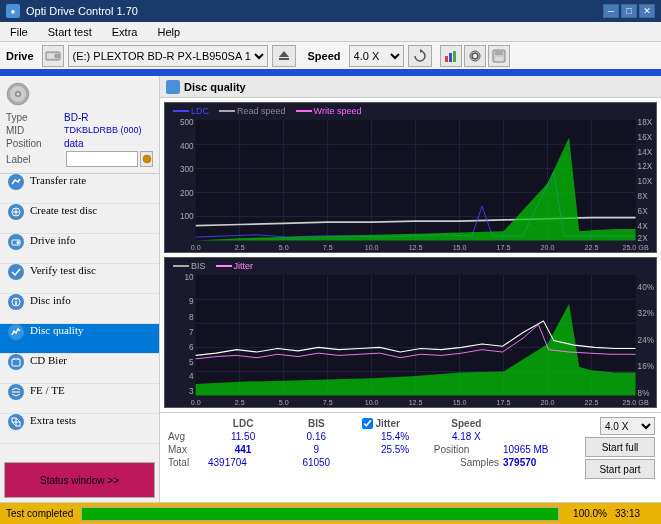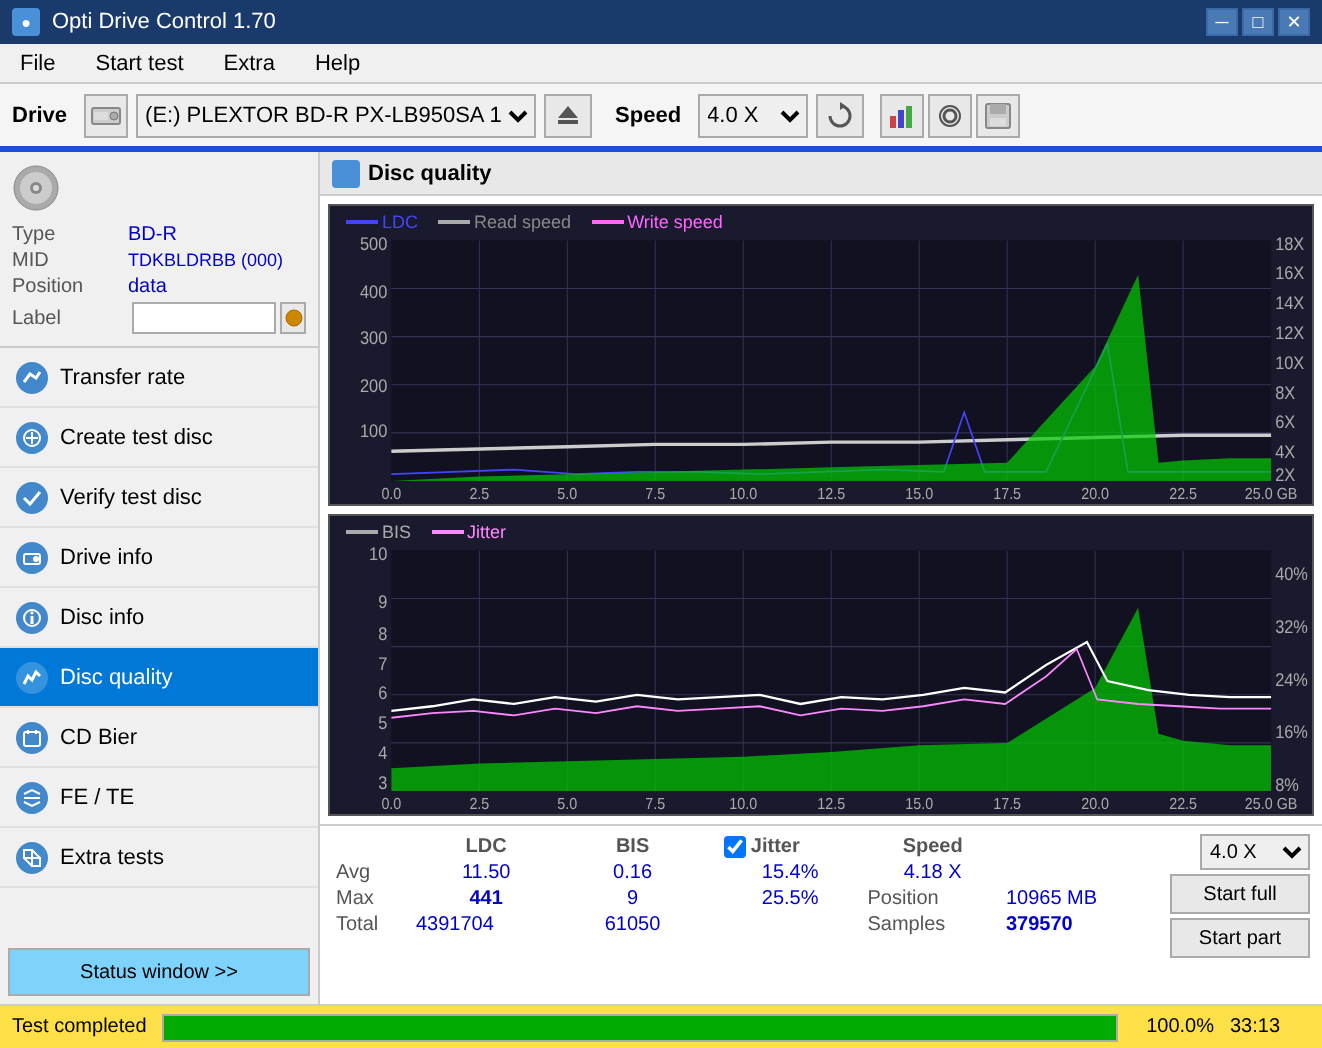--- a/index.html
+++ b/index.html
@@ -10,21 +10,21 @@
     .title-bar-left { display: flex; align-items: center; gap: 6px; }
     .title-bar-icon { width: 14px; height: 14px; background: #4a90d9; border-radius: 2px; display: flex; align-items: center; justify-content: center; font-size: 8px; color: white; }
     .title-bar-buttons { display: flex; gap: 2px; }
     .tb-btn { width: 16px; height: 14px; background: #4a7ab5; border: 1px solid #3a6aa5; color: white; font-size: 9px; display: flex; align-items: center; justify-content: center; cursor: pointer; }
 
     
     .menu-bar { background: #f0f0f0; height: 20px; display: flex; align-items: center; padding: 0 4px; border-bottom: 1px solid #ccc; gap: 8px; }
     .menu-item { padding: 2px 6px; font-size: 11px; cursor: pointer; }
 
     
-    .toolbar { background: #f5f5f5; height: 34px; display: flex; align-items: center; padding: 0 6px; border-bottom: 3px solid #1d4ed8; gap: 4px; }
+    .toolbar { background: #f5f5f5; height: 34px; display: flex; align-items: center; padding: 0 6px; border-bottom: 7px solid #1d4ed8; gap: 4px; }
     .toolbar-label { font-size: 11px; font-weight: bold; margin-right: 4px; }
     .drive-select { height: 22px; width: 200px; font-size: 11px; border: 1px solid #aaa; }
     .toolbar-btn { width: 24px; height: 22px; background: #e8e8e8; border: 1px solid #aaa; cursor: pointer; display: flex; align-items: center; justify-content: center; font-size: 11px; }
     .speed-label { font-size: 11px; font-weight: bold; margin-left: 8px; margin-right: 4px; }
     .speed-select { height: 22px; width: 55px; font-size: 11px; border: 1px solid #aaa; }
 
     
     .main { display: flex; height: calc(524px - 22px - 20px - 34px - 22px); }
 
     
@@ -33,43 +33,43 @@
     .disc-info-header { display: flex; align-items: center; gap: 4px; margin-bottom: 6px; }
     .disc-icon { width: 24px; height: 24px; }
     .disc-row { display: flex; margin-bottom: 2px; font-size: 10px; }
     .disc-key { color: #555; width: 58px; flex-shrink: 0; }
     .disc-val { color: #0000cc; font-size: 10px; }
     .label-row { display: flex; align-items: center; margin-top: 2px; font-size: 10px; }
     .label-input { width: 72px; height: 16px; border: 1px solid #aaa; font-size: 10px; margin-left: 2px; }
     .label-btn { width: 16px; height: 16px; margin-left: 2px; background: #e8e8e8; border: 1px solid #aaa; cursor: pointer; display: flex; align-items: center; justify-content: center; font-size: 9px; }
 
     .nav-items { flex: 1; }
-    .nav-item { height: 30px; display: flex; align-items: center; padding: 0 8px; gap: 6px; font-size: 11px; cursor: pointer; border-bottom: 1px solid #e0e0e0; }
+    .nav-item { height: 30px; display: flex; padding: 0 8px; gap: 6px; font-size: 11px; cursor: pointer; border-bottom: 1px solid #e0e0e0; font-family: Liberation Serif, serif; }
     .nav-item.active { background: #0078d7; color: white; }
     .nav-icon { width: 16px; height: 16px; border-radius: 50%; display: flex; align-items: center; justify-content: center; font-size: 9px; flex-shrink: 0; }
 
-    .status-btn { height: 24px; background: #7dd3fc; border: 1px solid #aaa; margin: 4px; font-size: 10px; cursor: pointer; display: flex; align-items: center; justify-content: center; gap: 4px; }
+    .status-btn { height: 36px; background: #be185d; border: 1px solid #aaa; margin: 4px; font-size: 10px; cursor: pointer; display: flex; align-items: center; justify-content: center; gap: 4px; }
 
     
     .content { flex: 1; display: flex; flex-direction: column; background: #ffffff; }
     .content-header { background: #e8e8e8; height: 22px; display: flex; align-items: center; padding: 0 6px; gap: 4px; border-bottom: 1px solid #ccc; }
     .content-icon { width: 14px; height: 14px; background: #4a90d9; border-radius: 2px; }
     .content-title { font-size: 11px; font-weight: bold; }
 
     
     .charts { flex: 1; display: flex; flex-direction: column; padding: 4px; gap: 4px; }
     .chart-container { flex: 1; border: 1px solid #ccc; position: relative; background: #1a1a2e; }
 
     
     .bottom-panel { height: 80px; border-top: 1px solid #ccc; padding: 4px 6px; display: flex; flex-direction: column; gap: 3px; }
     .speed-dropdown { height: 18px; width: 50px; font-size: 10px; border: 1px solid #aaa; }
     .action-btn { width: 70px; height: 20px; background: #e8e8e8; border: 1px solid #aaa; font-size: 10px; cursor: pointer; }
 
     
-    .status-bar { height: 22px; background: #fde047; border-top: 1px solid #ccc; display: flex; align-items: center; padding: 0 6px; gap: 8px; font-size: 10px; }
+    .status-bar { height: 22px; background: #eab308; border-top: 1px solid #ccc; display: flex; align-items: center; padding: 0 6px; gap: 8px; font-size: 10px; }
     .progress-container { flex: 1; height: 14px; background: #ddd; border: 1px solid #aaa; }
     .progress-bar { height: 100%; background: #00aa00; }
     .progress-pct { min-width: 40px; text-align: right; }
     .time-elapsed { min-width: 40px; }
 
     
     svg { display: block; }
   </style>
 </head>
 <body>
@@ -199,33 +199,33 @@
               <circle cx="5" cy="5" r="4" fill="none" stroke="white" stroke-width="1"></circle>
               <line x1="5" y1="2" x2="5" y2="8" stroke="white" stroke-width="1"></line>
               <line x1="2" y1="5" x2="8" y2="5" stroke="white" stroke-width="1"></line>
             </svg>
         </div>
         <span>Create test disc</span>
       </div>
       <div class="nav-item">
         <div class="nav-icon" style="background:#4488cc;">
           <svg width="10" height="10" viewBox="0 0 10 10">
-              <polyline points="1,5 4,8 9,2" fill="none" stroke="white" stroke-width="1.5"></polyline>
-            </svg>
-        </div>
-        <span>Verify test disc</span>
-      </div>
-      <div class="nav-item">
-        <div class="nav-icon" style="background:#4488cc;">
-          <svg width="10" height="10" viewBox="0 0 10 10">
               <rect x="1" y="3" width="8" height="5" rx="1" fill="none" stroke="white" stroke-width="1"></rect>
               <circle cx="7" cy="5.5" r="1.5" fill="white"></circle>
             </svg>
         </div>
         <span>Drive info</span>
+      </div>
+      <div class="nav-item">
+        <div class="nav-icon" style="background:#4488cc;">
+          <svg width="10" height="10" viewBox="0 0 10 10">
+              <polyline points="1,5 4,8 9,2" fill="none" stroke="white" stroke-width="1.5"></polyline>
+            </svg>
+        </div>
+        <span>Verify test disc</span>
       </div>
       <div class="nav-item">
         <div class="nav-icon" style="background:#4488cc;">
           <svg width="10" height="10" viewBox="0 0 10 10">
               <circle cx="5" cy="5" r="4" fill="none" stroke="white" stroke-width="1"></circle>
               <line x1="5" y1="4" x2="5" y2="8" stroke="white" stroke-width="1.5"></line>
               <circle cx="5" cy="2.5" r="0.8" fill="white"></circle>
             </svg>
         </div>
         <span>Disc info</span>
@@ -455,21 +455,21 @@
             <td style="color:#555; padding:1px 2px;">Position</td>
             <td style="color:#0000cc; padding:1px 2px;">10965 MB</td>
             <td></td>
           </tr>
           <tr>
             <td style="color:#555; padding:1px 2px;">Total</td>
             <td style="text-align:left; color:#0000cc; padding:1px 6px;">4391704</td>
             <td style="text-align:center; color:#0000cc; padding:1px 6px;">61050</td>
             <td></td>
             <td></td>
-            <td style="color:#555; padding:1px 2px;">Samples</td>
+            <td style="color:#555; padding:1px 2px;text-align:right;">Samples</td>
             <td style="color:#0000cc; padding:1px 2px;font-weight:bold;">379570</td>
             <td></td>
           </tr>
         </tbody>
           </table>
 
         <div style="display:flex; flex-direction:column; gap:2px; align-items:flex-end;">
           <select class="speed-dropdown" style="width:55px; height:18px; font-size:10px; border:1px solid #aaa;">
             <option>4.0 X</option>
           </select>

